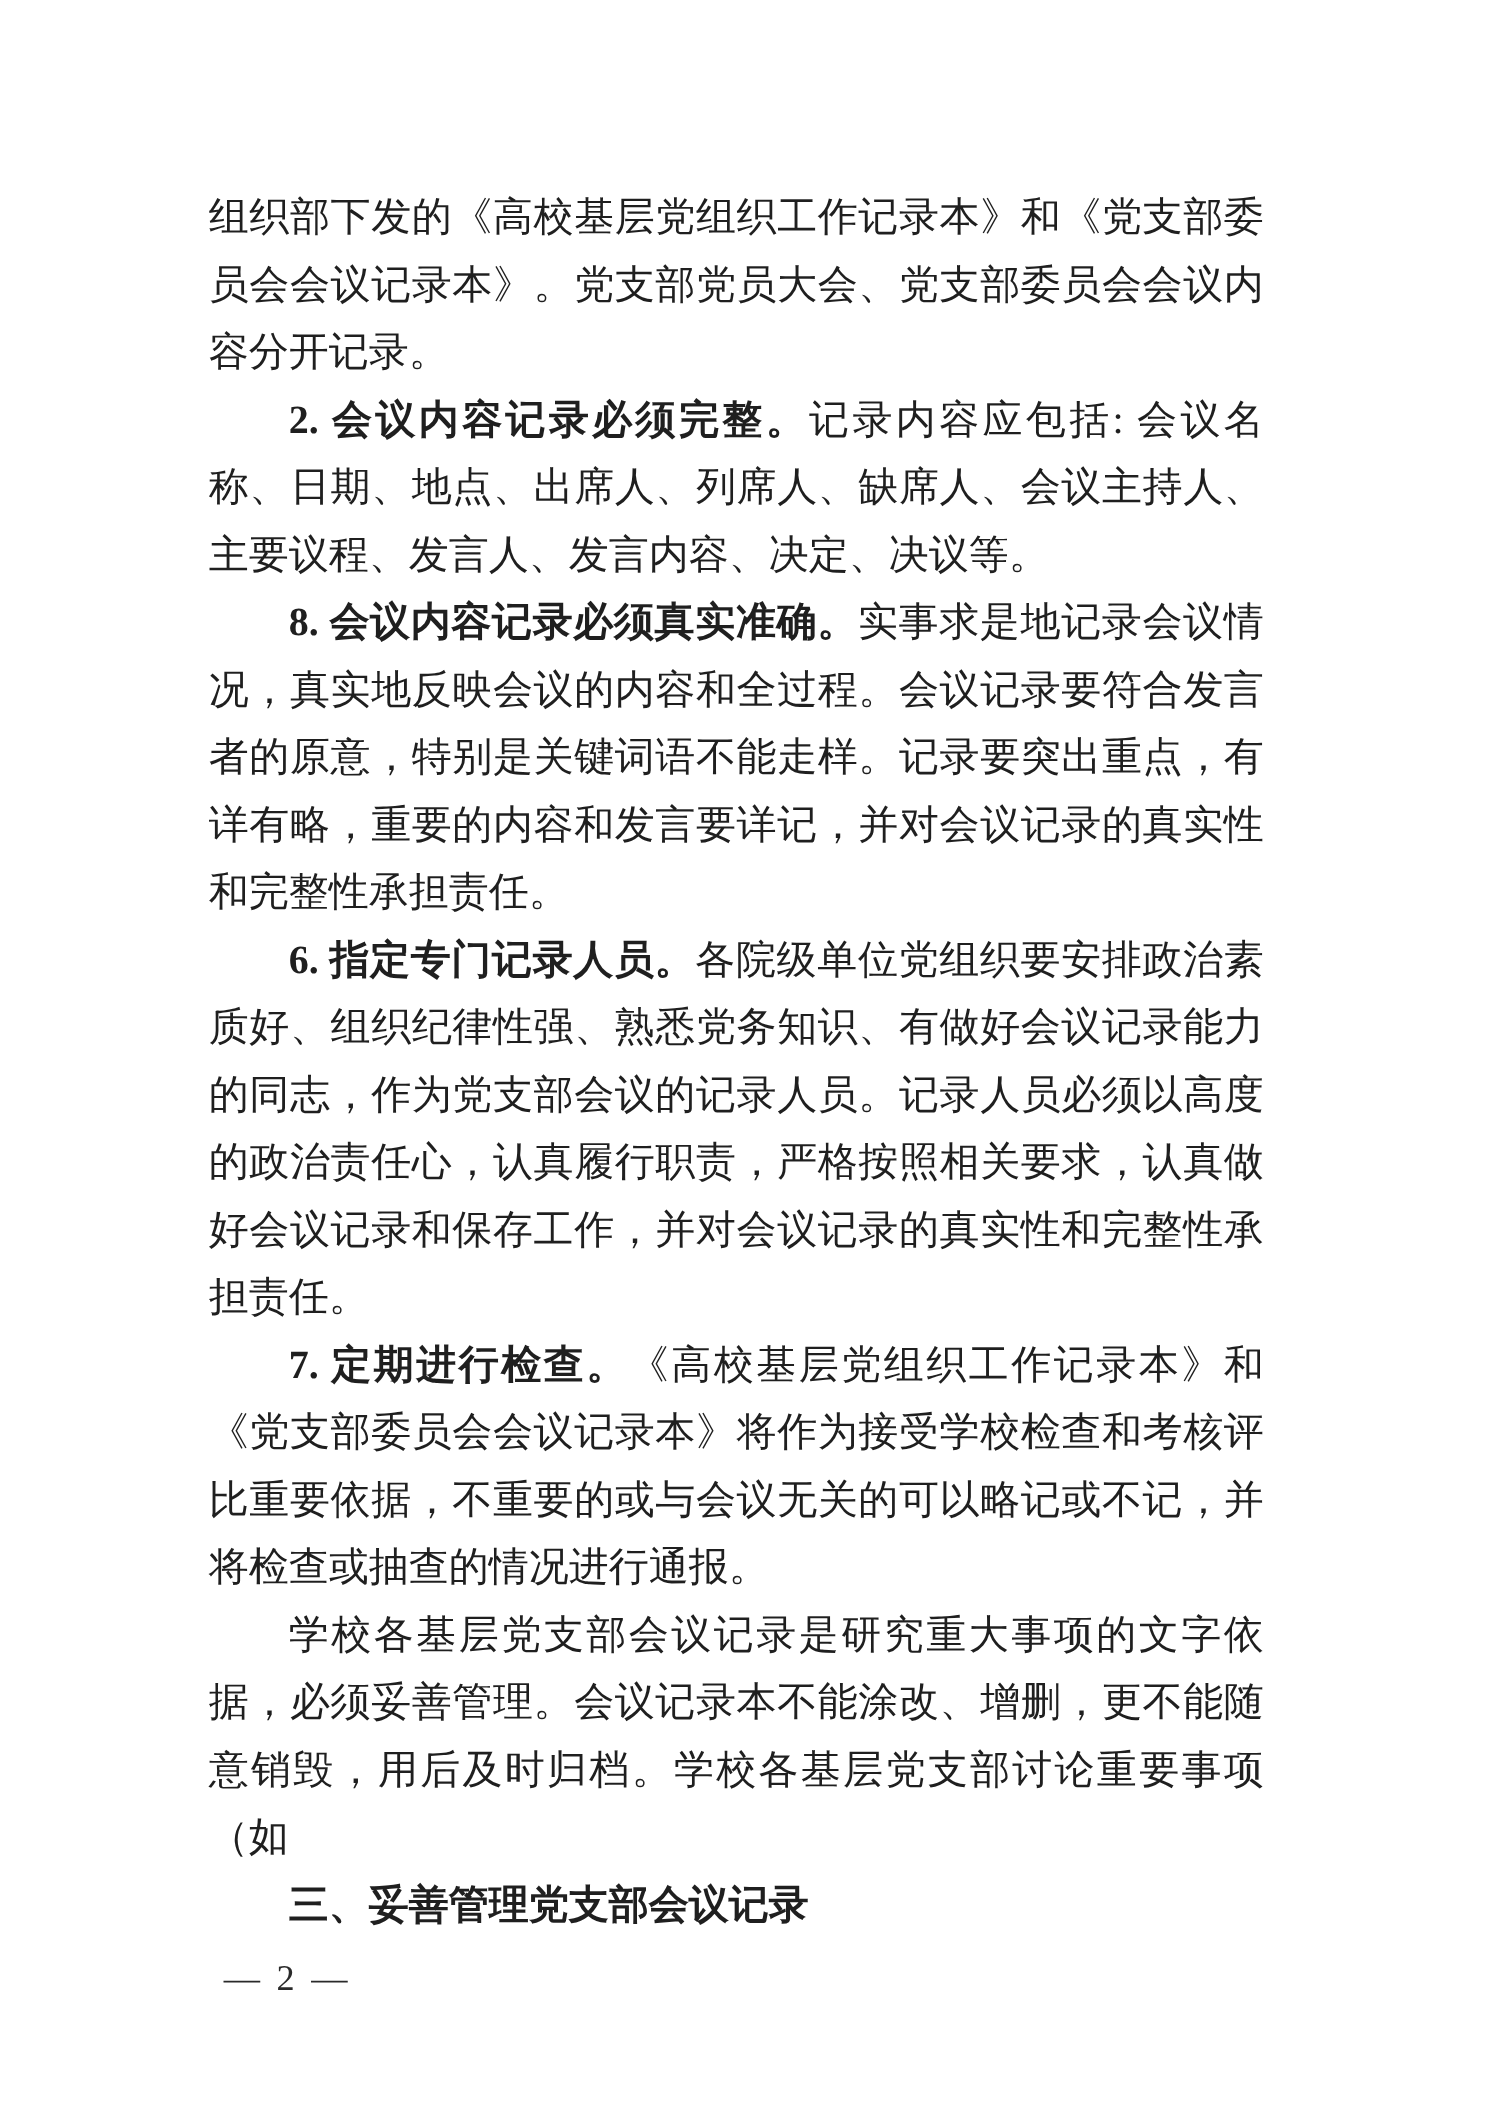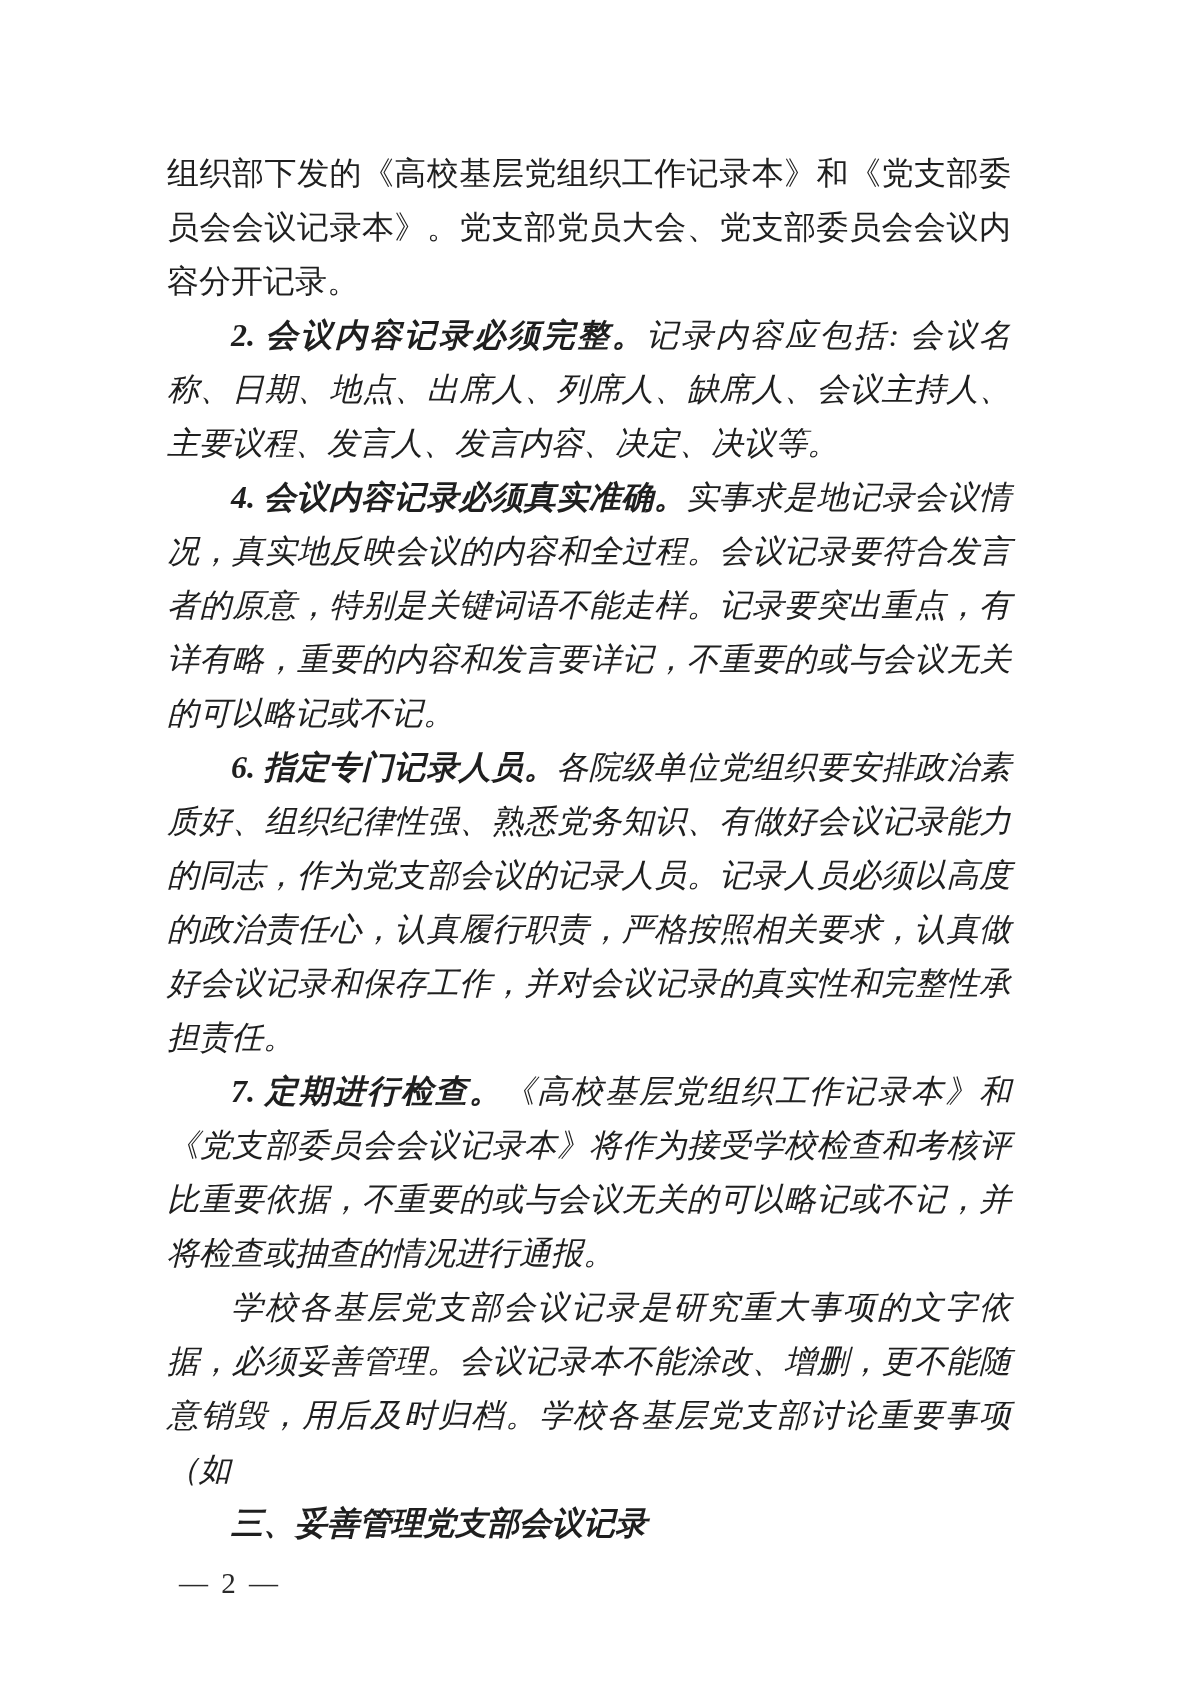--- a/index.html
+++ b/index.html
@@ -15,21 +15,21 @@
     left: 167px;
     top: 146px;
     width: 844px;
     font-family: "Liberation Serif", "DejaVu Serif", serif;
     font-size: 32px;
     line-height: 54px;
     color: #1f1f1f;
     text-align: justify;
   }
   .doc-body p { margin: 0; padding: 0; }
-  .indent { text-indent: 2em; font-style: italic; }
+  .indent { text-indent: 2em; }
   .lead { font-weight: 700; }
   .heading {
     font-weight: 700;
     font-family: "Liberation Sans", "DejaVu Sans", sans-serif;
   }
   .page-number {
     position: absolute;
     left: 179px;
     top: 1561px;
     font-family: "Liberation Serif", "DejaVu Serif", serif;
@@ -43,21 +43,21 @@
 <body>
 
 <div class="page">
 
   <div class="doc-body">
 
     <p class="para"><span>组织部下发的《高校基层党组织工作记录本》和《党支部委员会会议记录本》。党支部党员大会、党支部委员会会议内容分开记录。</span></p>
 
     <p class="para indent"><span class="lead">2. 会议内容记录必须完整。</span><span>记录内容应包括: 会议名称、日期、地点、出席人、列席人、缺席人、会议主持人、主要议程、发言人、发言内容、决定、决议等。</span></p>
 
-    <p class="para indent"><span class="lead">4. 会议内容记录必须真实准确。</span><span>实事求是地记录会议情况，真实地反映会议的内容和全过程。会议记录要符合发言者的原意，特别是关键词语不能走样。记录要突出重点，有详有略，重要的内容和发言要详记，不重要的或与会议无关的可以略记或不记。</span></p>
+    <p class="para indent"><span class="lead">8. 会议内容记录必须真实准确。</span><span>实事求是地记录会议情况，真实地反映会议的内容和全过程。会议记录要符合发言者的原意，特别是关键词语不能走样。记录要突出重点，有详有略，重要的内容和发言要详记，并对会议记录的真实性和完整性承担责任。</span></p>
 
     <p class="para indent"><span class="lead">6. 指定专门记录人员。</span><span>各院级单位党组织要安排政治素质好、组织纪律性强、熟悉党务知识、有做好会议记录能力的同志，作为党支部会议的记录人员。记录人员必须以高度的政治责任心，认真履行职责，严格按照相关要求，认真做好会议记录和保存工作，并对会议记录的真实性和完整性承担责任。</span></p>
 
     <p class="para indent"><span class="lead">7. 定期进行检查。</span><span>《高校基层党组织工作记录本》和《党支部委员会会议记录本》将作为接受学校检查和考核评比重要依据，不重要的或与会议无关的可以略记或不记，并将检查或抽查的情况进行通报。</span></p>
 
     <p class="para indent"><span>学校各基层党支部会议记录是研究重大事项的文字依据，必须妥善管理。会议记录本不能涂改、增删，更不能随意销毁，用后及时归档。学校各基层党支部讨论重要事项（如</span></p>
 
     <p class="para indent heading">三、妥善管理党支部会议记录</p>
 
   </div>

